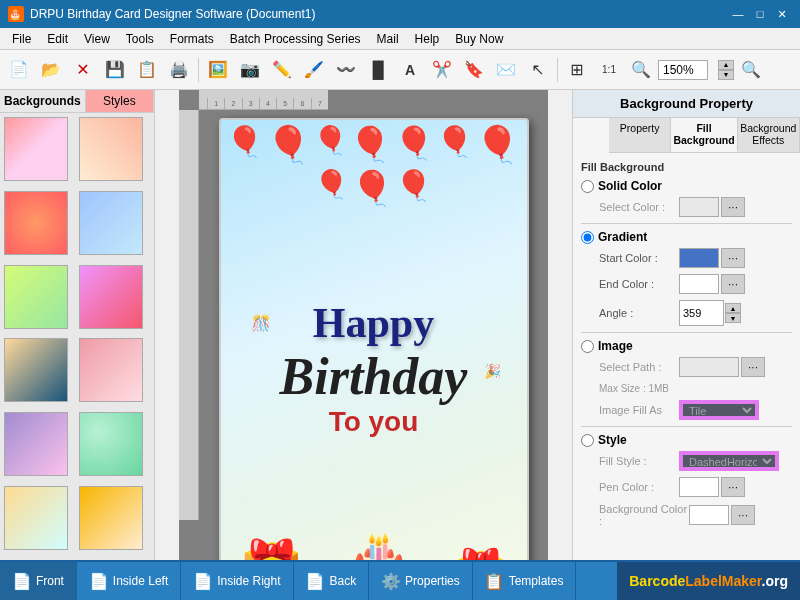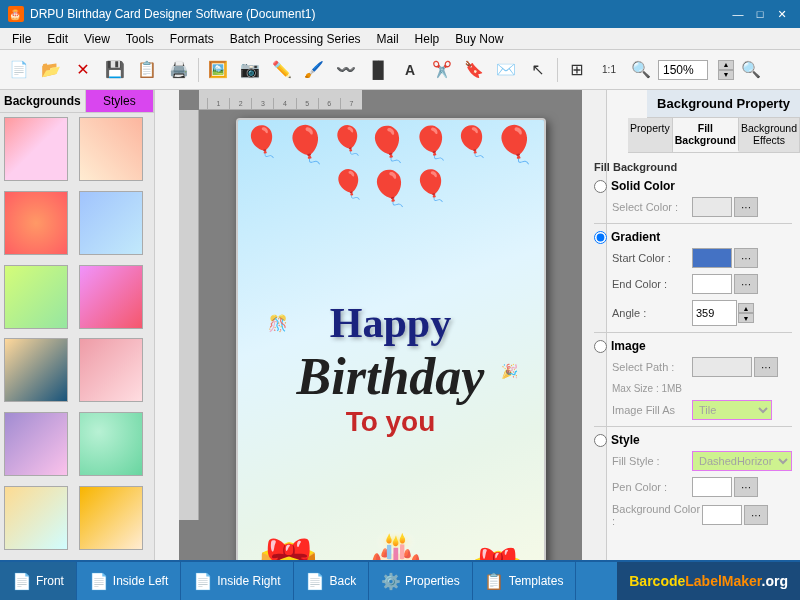--- a/index.html
+++ b/index.html
@@ -22,21 +22,21 @@
     .tb-sep { width: 1px; height: 24px; background: #ccc; margin: 0 2px; }
     .tb-zoom { display: flex; align-items: center; gap: 10px; }
     .zoom-box { border: 1px solid #aaa; background: white; padding: 2px 4px; width: 50px; font-size: 12px; }
 
     
     #main { display: flex; flex: 1; overflow: hidden; gap: 24px; }
 
     
     #left-panel { width: 155px; background: #e8e8e8; border-right: 1px solid #ccc; display: flex; flex-direction: column; }
     #panel-tabs { display: flex; border-bottom: 1px solid #ccc; }
-    .panel-tab { flex: 1; padding: 4px; text-align: center; cursor: pointer; background: #d946ef; font-size: 12px; border-right: 1px solid #ccc; }
+    .panel-tab { flex: 1; padding: 4px; text-align: center; cursor: pointer; background: #fca5a5; font-size: 12px; border-right: 1px solid #ccc; }
     .panel-tab.active { background: #e8e8e8; font-weight: bold; }
     #panel-content { flex: 1; overflow-y: auto; padding: 4px; display: grid; grid-template-columns: 1fr 1fr; gap: 4px; }
     .thumb { width: 64px; height: 64px; border: 1px solid #aaa; background: #fff; cursor: pointer; display: flex; align-items: center; justify-content: center; overflow: hidden; }
     .thumb-1 { background: linear-gradient(135deg, #ff9a9e, #fecfef, #fecfef); }
     .thumb-2 { background: linear-gradient(45deg, #ffecd2, #fcb69f); }
     .thumb-3 { background: radial-gradient(circle, #ff9966, #ff5e62); }
     .thumb-4 { background: linear-gradient(135deg, #a1c4fd, #c2e9fb); }
     .thumb-5 { background: linear-gradient(135deg, #d4fc79, #96e6a1); }
     .thumb-6 { background: linear-gradient(135deg, #f093fb, #f5576c); }
     .thumb-7 { background: linear-gradient(135deg, #ffd89b, #19547b); }
@@ -54,42 +54,42 @@
     .card-image { width: 310px; height: 490px; background: linear-gradient(180deg, #87ceeb 0%, #e0f4ff 50%, #c8e8ff 100%); border: 2px solid #ccc; box-shadow: 3px 3px 10px rgba(0,0,0,0.5); border-radius: 4px; overflow: hidden; display: flex; align-items: center; justify-content: center; font-size: 14px; color: #333; position: relative; }
     .card-bg { width: 100%; height: 100%; background: linear-gradient(160deg, #b3e5fc 0%, #e1f5fe 40%, #e8f5e9 70%, #f9fbe7 100%); display: flex; flex-direction: column; align-items: center; justify-content: center; position: relative; }
     .card-balloons { position: absolute; top: 0; left: 0; right: 0; height: 180px; display: flex; align-items: flex-start; justify-content: center; overflow: hidden; }
     .card-text { text-align: center; z-index: 2; }
     .happy-text { font-size: 42px; font-weight: bold; color: #1a237e; font-family: Georgia, serif; text-shadow: 2px 2px 4px rgba(0,0,0,0.3); }
     .birthday-text { font-size: 52px; font-weight: bold; color: #212121; font-family: Georgia, serif; font-style: italic; }
     .toyou-text { font-size: 28px; font-weight: bold; color: #c62828; }
     .card-bottom { position: absolute; bottom: 0; left: 0; right: 0; height: 180px; display: flex; align-items: flex-end; justify-content: space-around; padding-bottom: 8px; overflow: hidden; }
 
     
-    #right-panel { width: 194px; background: #f5f5f5; border-left: 1px solid #ccc; display: flex; flex-direction: column; align-items: flex-end; }
+    #right-panel { width: 228px; background: #f5f5f5; border-left: 1px solid #ccc; display: flex; flex-direction: column; }
     .right-header { background: #e0e8f0; padding: 6px 10px; font-size: 13px; font-weight: bold; text-align: center; border-bottom: 1px solid #ccc; }
     .prop-tabs { display: flex; border-bottom: 1px solid #ccc; font-size: 11px; margin-left: 36px; }
     .prop-tab { flex: 1; padding: 4px 2px; text-align: center; cursor: pointer; background: #e0e0e0; border-right: 1px solid #ccc; font-size: 10.5px; }
     .prop-tab.active { background: #f5f5f5; font-weight: bold; border-bottom: 2px solid #f5f5f5; }
     .prop-content { padding: 8px; flex: 1; overflow-y: auto; }
     .section-title { font-size: 11px; font-weight: bold; margin-bottom: 6px; color: #333; }
     .radio-row { display: flex; align-items: center; gap: 4px; margin-bottom: 4px; cursor: pointer; }
     .radio-row input[type=radio] { cursor: pointer; }
     .radio-label { font-size: 12px; font-weight: bold; }
     .field-row { display: flex; align-items: center; margin-bottom: 6px; padding-left: 18px; }
     .field-label { font-size: 11px; color: #555; width: 80px; flex-shrink: 0; }
     .field-input { border: 1px solid #aaa; background: white; height: 20px; width: 55px; padding: 1px 3px; font-size: 11px; }
     .field-btn { width: 24px; height: 20px; background: #d0d0d0; border: 1px solid #aaa; cursor: pointer; display: flex; align-items: center; justify-content: center; font-size: 10px; margin-left: 2px; }
     .color-preview { width: 40px; height: 20px; border: 1px solid #aaa; display: inline-block; }
     .color-blue { background: #4472c4; }
     .color-white { background: white; }
     .angle-row { display: flex; align-items: center; margin-bottom: 6px; padding-left: 18px; }
     .angle-input { border: 1px solid #aaa; background: white; height: 20px; width: 45px; padding: 12px 3px; font-size: 11px; }
     .angle-spinner { display: flex; flex-direction: column; margin-left: 1px; }
     .spin-btn { width: 16px; height: 10px; background: #d0d0d0; border: 1px solid #aaa; cursor: pointer; display: flex; align-items: center; justify-content: center; font-size: 7px; line-height: 1; }
-    .select-field { border: 1px solid #d946ef; background: #bef264; height: 20px; font-size: 11px; padding: 0 2px; width: 80px; }
+    .select-field { border: 4px solid #d946ef; background: #0f172a; height: 20px; font-size: 11px; padding: 0 2px; width: 80px; }
     .disabled-label { color: #999; }
     .disabled-input { background: #e8e8e8; color: #999; }
     .section-sep { border: none; border-top: 1px solid #ccc; margin: 6px 0; }
 
     
     #bottom-bar { height: 40px; background: #2a7fc1; display: flex; align-items: stretch; border-top: 2px solid #1a5fa0; }
     .bottom-tab { display: flex; align-items: center; gap: 4px; padding: 4px 12px; cursor: pointer; color: white; font-size: 12px; border-right: 1px solid #1a5fa0; }
     .bottom-tab.active { background: rgba(0,0,0,0.2); }
     .tab-icon { font-size: 16px; }
     #branding { margin-left: auto; background: #1a4a7a; display: flex; align-items: center; padding: 4px 12px; }

